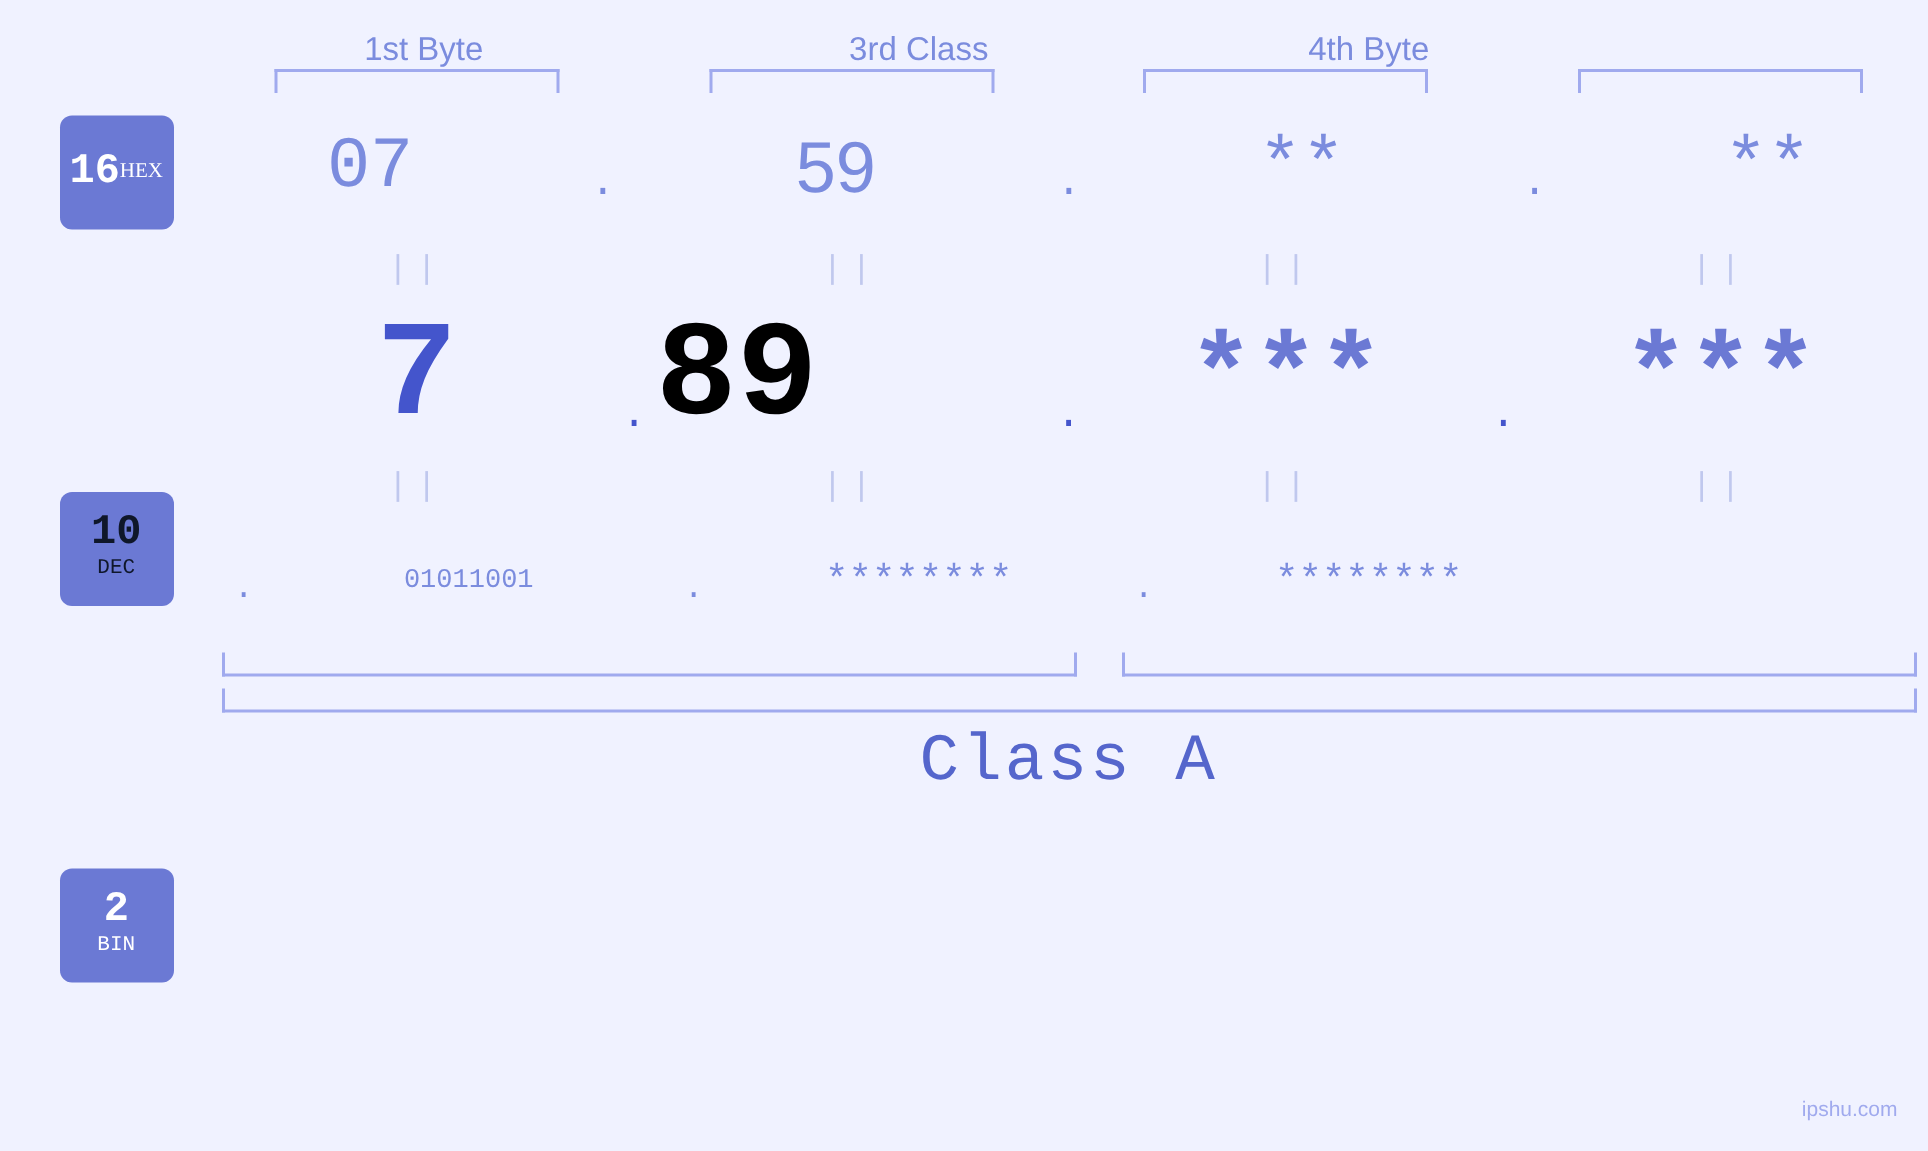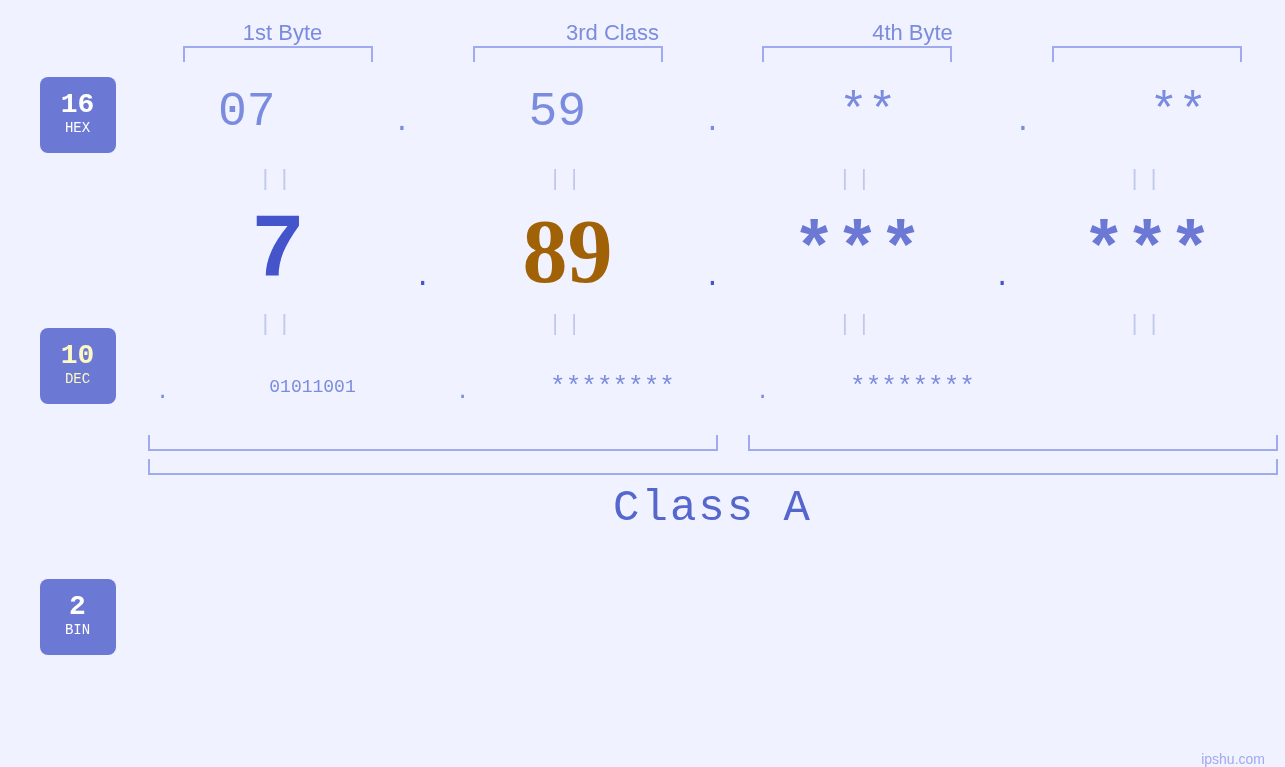--- a/index.html
+++ b/index.html
@@ -50,66 +50,66 @@
     <div style="width:30px;"></div>
     <div style="width:270px; display:flex; justify-content:center;">
       <div style="width:190px; height:16px; border-top:2px solid #a0aaee; border-left:2px solid #a0aaee; border-right:2px solid #a0aaee;"></div>
     </div>
   </div>
 
   <div style="display:flex; flex-direction:row; align-items:flex-start; width:1270px;">
 
     <div style="width:140px; display:flex; flex-direction:column; align-items:center; padding-top:10px; gap:0;">
 
-      <div style="background:#6b79d4; color:white; width:76px; height:76px; border-radius:8px; display:flex; flex-direction:column; align-items:center; justify-content:center;">
+      <div style="background:#6b79d4; color:white; width:76px; height:76px; border-radius:8px; display:flex; flex-direction:row; align-items:center; justify-content:center;">
         <span style="font-size:28px; font-weight:bold; line-height:1;">16</span>
-        <span style="font-size:14px; line-height:1.4;">HEX</span>
+        <span style="font-size:14px; line-height:1.4;font-family:Liberation Serif, serif;">HEX</span>
       </div>
 
       <div style="height:175px;"></div>
 
-      <div style="background:#6b79d4; color:#fef9c3; width:76px; height:76px; border-radius:8px; display:flex; flex-direction:column; align-items:center; justify-content:center;">
+      <div style="background:#6b79d4; color:#0f172a; width:76px; height:76px; border-radius:8px; display:flex; flex-direction:column; align-items:center; justify-content:center;">
         <span style="font-size:28px; font-weight:bold; line-height:1;">10</span>
         <span style="font-size:14px; line-height:1.4;">DEC</span>
       </div>
 
       <div style="height:175px;"></div>
 
       <div style="background:#6b79d4; color:white; width:76px; height:76px; border-radius:8px; display:flex; flex-direction:column; align-items:center; justify-content:center;">
         <span style="font-size:28px; font-weight:bold; line-height:1;">2</span>
         <span style="font-size:14px; line-height:1.4;">BIN</span>
       </div>
     </div>
 
     <div style="display:flex; flex-direction:column; width:1130px;">
 
       <div style="display:flex; flex-direction:row; align-items:center; width:1130px; height:90px;gap:45px;">
         <div style="width:270px; text-align:center; color:#7b8cde; font-size:48px; font-weight:300; font-family:'Courier New',monospace;">07</div>
         <div style="width:30px; text-align:center; color:#7b8cde; font-size:28px; font-family:'Courier New',monospace; padding-top:20px;">.</div>
-        <div style="width:270px; text-align:center; color:#7b8cde; font-size:48px; font-weight:300; font-family:Liberation Mono, monospace;">59</div>
+        <div style="width:270px; text-align:center; color:#7b8cde; font-size:48px; font-weight:300; font-family:Liberation Sans, sans-serif;">59</div>
         <div style="width:30px; text-align:center; color:#7b8cde; font-size:28px; font-family:'Courier New',monospace; padding-top:20px;">.</div>
         <div style="width:270px; text-align:center; color:#7b8cde; font-size:48px; font-weight:300; font-family:'Courier New',monospace;">**</div>
         <div style="width:30px; text-align:center; color:#7b8cde; font-size:28px; font-family:'Courier New',monospace; padding-top:20px;">.</div>
         <div style="width:270px; text-align:center; color:#7b8cde; font-size:48px; font-weight:300; font-family:'Courier New',monospace;">**</div>
       </div>
 
       <div style="display:flex; flex-direction:row; align-items:center; width:1130px; height:45px;">
         <div style="width:270px; text-align:center; color:#c0c8ee; font-size:22px; letter-spacing:6px;">||</div>
         <div style="width:30px;"></div>
         <div style="width:270px; text-align:center; color:#c0c8ee; font-size:22px; letter-spacing:6px;">||</div>
         <div style="width:30px;"></div>
         <div style="width:270px; text-align:center; color:#c0c8ee; font-size:22px; letter-spacing:6px;">||</div>
         <div style="width:30px;"></div>
         <div style="width:270px; text-align:center; color:#c0c8ee; font-size:22px; letter-spacing:6px;">||</div>
       </div>
 
       <div style="display:flex; flex-direction:row; align-items:center; width:1130px; height:100px;">
         <div style="width:270px; text-align:center; color:#4455cc; font-size:90px; font-weight:bold; font-family:'Courier New',monospace; line-height:1;">7</div>
         <div style="width:30px; text-align:center; color:#4455cc; font-size:28px; font-family:'Courier New',monospace; padding-top:50px;">.</div>
-        <div style="width:270px; text-align:center; color:#a16207; font-size:90px; font-weight:bold; font-family:Liberation Serif, serif; line-height:1;">89</div>
+        <div style="width:270px; color:#000000; font-size:90px; font-weight:bold; font-family:Liberation Mono, monospace; line-height:1;">89</div>
         <div style="width:30px; text-align:center; color:#4455cc; font-size:28px; font-family:'Courier New',monospace; padding-top:50px;">.</div>
         <div style="width:270px; text-align:center; color:#6b79d4; font-size:72px; font-weight:bold; font-family:'Courier New',monospace; line-height:1;">***</div>
         <div style="width:30px; text-align:center; color:#4455cc; font-size:28px; font-family:'Courier New',monospace; padding-top:50px;">.</div>
         <div style="width:270px; text-align:center; color:#6b79d4; font-size:72px; font-weight:bold; font-family:'Courier New',monospace; line-height:1;">***</div>
       </div>
 
       <div style="display:flex; flex-direction:row; align-items:center; width:1130px; height:45px;">
         <div style="width:270px; text-align:center; color:#c0c8ee; font-size:22px; letter-spacing:6px;">||</div>
         <div style="width:30px;"></div>
         <div style="width:270px; text-align:center; color:#c0c8ee; font-size:22px; letter-spacing:6px;">||</div>
@@ -139,13 +139,13 @@
       <div style="display:flex; flex-direction:column; align-items:flex-start; width:1130px; margin-top:2px;">
         <div style="width:1130px; height:16px; border-bottom:2px solid #a0aaee; border-left:2px solid #a0aaee; border-right:2px solid #a0aaee;"></div>
         <div style="width:1130px; text-align:center; color:#5566cc; font-size:44px; font-family:'Courier New',monospace; margin-top:8px; letter-spacing:2px;">Class A</div>
       </div>
 
     </div>
   </div>
 
 </div>
 
-<div style="position:absolute; bottom:0; right:20px; color:#a0aaee; font-size:14px; font-family:Arial,sans-serif;">ipshu.com</div>
+<div style="position:absolute; bottom:20px; right:20px; color:#a0aaee; font-size:14px; font-family:Arial,sans-serif;">ipshu.com</div>
 
 </body></html>

